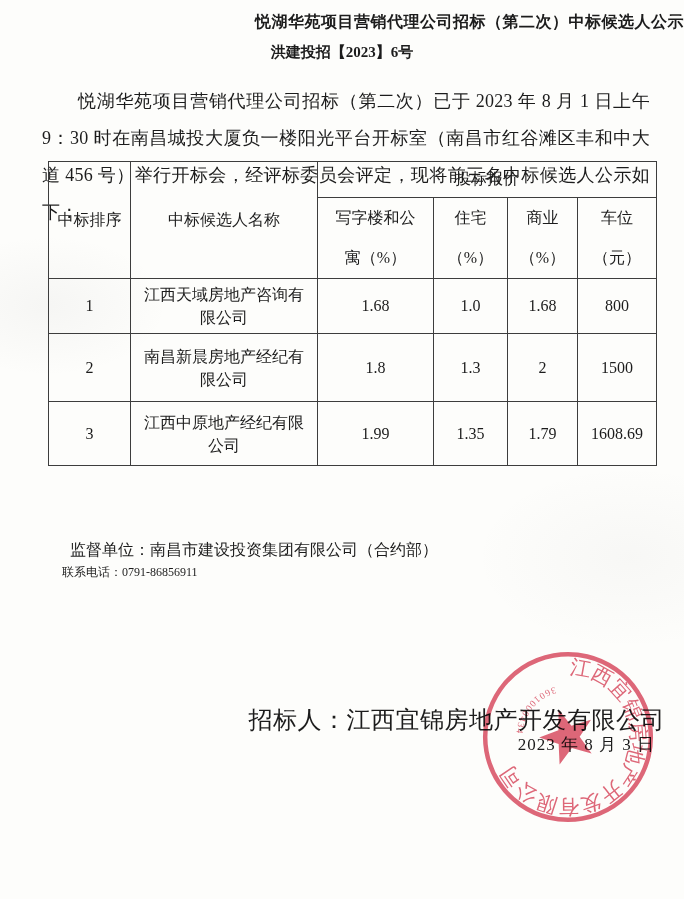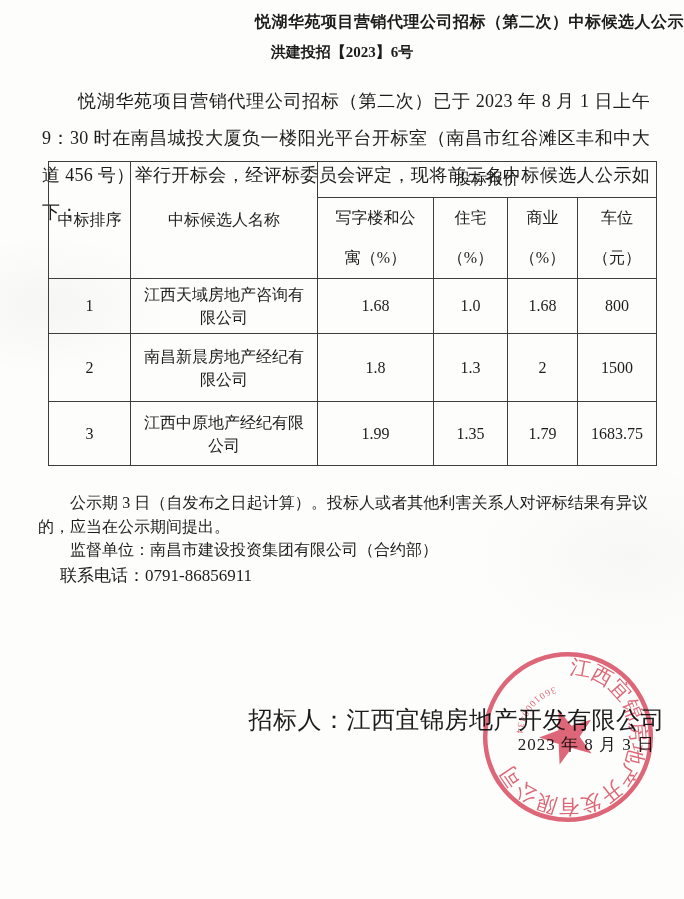--- a/index.html
+++ b/index.html
@@ -45,21 +45,21 @@
   .bid th.sub{white-space:pre-line;line-height:40px;}
   .bid tr.r1{height:55px;}
   .bid tr.r2{height:68px;}
   .bid tr.r3{height:64px;}
   .bid td.name{line-height:23px;padding:0 10px;}
   .notice{
     position:absolute;top:491px;left:38px;width:610px;margin:0;
     font-size:16px;line-height:24px;text-indent:2em;text-align:justify;word-break:break-all;
   }
   .supervisor{position:absolute;top:540px;left:38px;margin:0;font-size:16px;text-indent:2em;}
-  .phone{position:absolute;top:564px;left:26px;margin:0;font-size:17px;text-indent:2em;}
+  .phone{position:absolute;top:564px;left:38px;margin:0;font-size:12px;text-indent:2em;}
   .tenderer{position:absolute;top:704px;right:19px;margin:0;font-size:24px;letter-spacing:.5px;}
   .sign-date{position:absolute;top:733px;right:29px;margin:0;font-size:17px;letter-spacing:1px;}
   .seal{
     position:absolute;left:478px;top:647px;width:180px;height:180px;
     transform:rotate(125deg);
     opacity:.82;mix-blend-mode:multiply;z-index:5;
     pointer-events:none;
   }
   .seal svg{width:100%;height:100%;display:block;}
 </style>
@@ -115,26 +115,25 @@
         <td>1.3</td>
         <td>2</td>
         <td>1500</td>
       </tr>
       <tr class="r3">
         <td>3</td>
         <td class="name">江西中原地产经纪有限公司</td>
         <td>1.99</td>
         <td>1.35</td>
         <td>1.79</td>
-        <td>1683.75</td>
+        <td>1608.69</td>
       </tr>
     </tbody>
   </table>
 
-  <p class="notice">公示期 3 日（自发布之日起计算）。投标人或者其他利害关系人对评标结果有异议的，应当在公示期间提出。</p>
   <p class="supervisor">监督单位：南昌市建设投资集团有限公司（合约部）</p>
   <p class="phone">联系电话：0791-86856911</p>
 
   <p class="tenderer">招标人：江西宜锦房地产开发有限公司</p>
   <p class="sign-date">2023 年 8 月 3 日</p>
 
   <div class="seal" style="color: rgb(216, 70, 92);">
     <svg viewBox="0 0 200 200">
       <defs>
         <path id="seal-name-arc" d="M 42,139 A 70,70 0 1 1 158,139" fill="none"></path>

